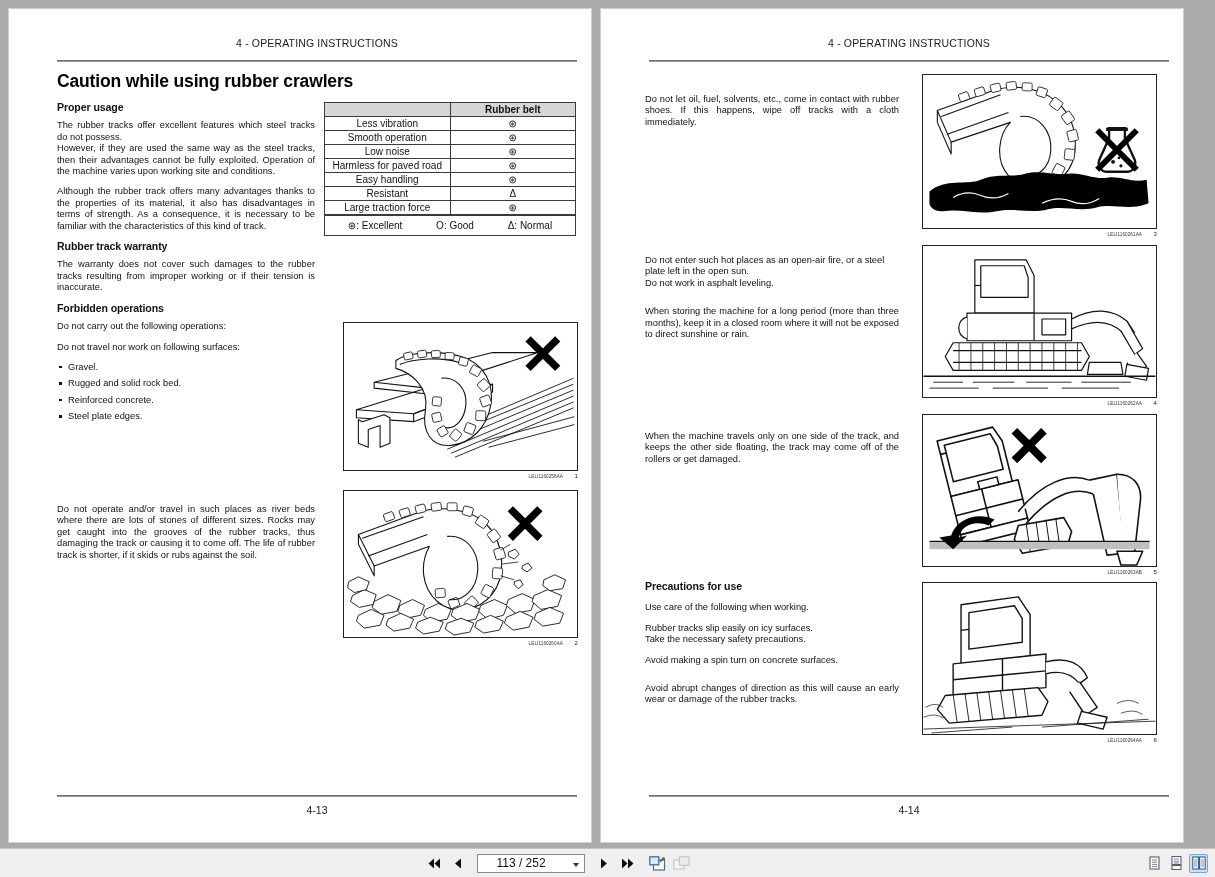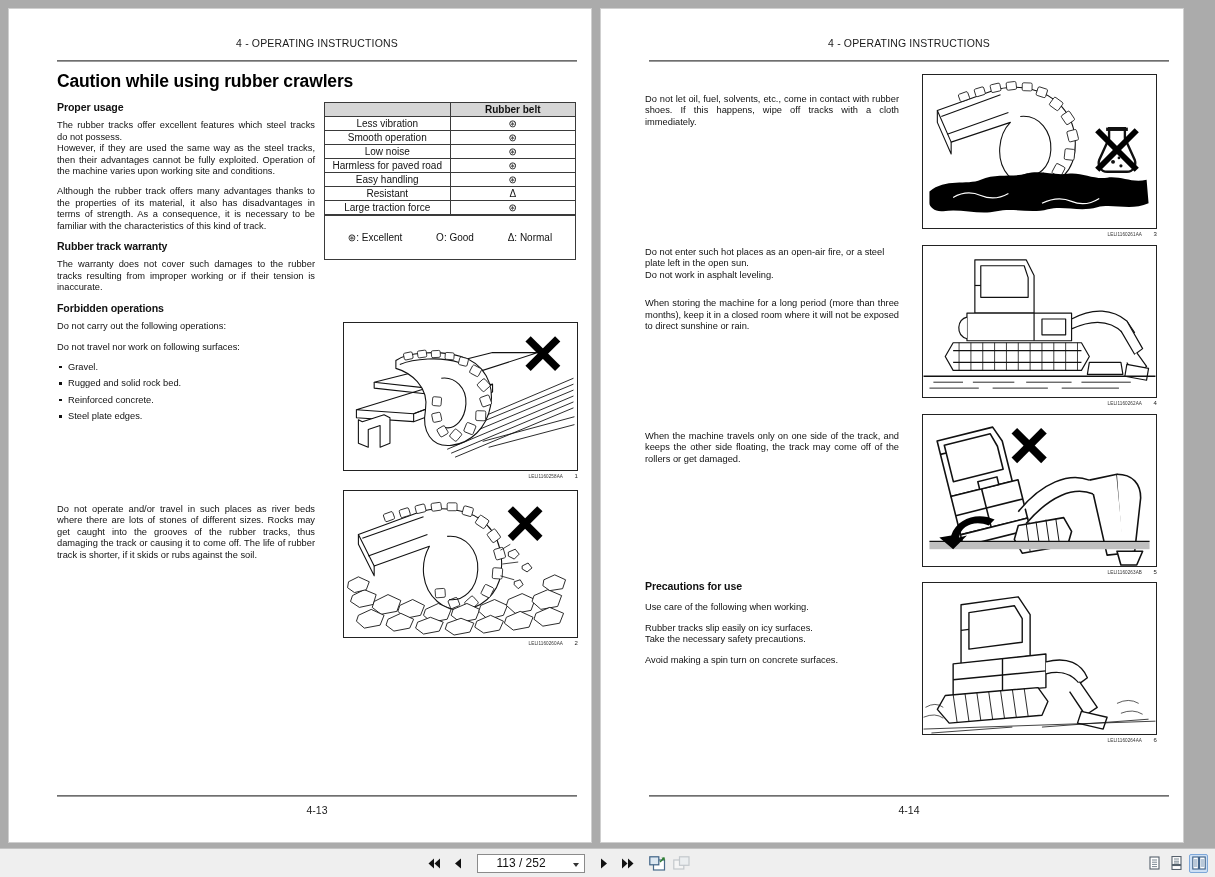--- a/index.html
+++ b/index.html
@@ -140,21 +140,21 @@
   table.spec td.label { background: #fff; }
   table.spec td.mark  { width: 78px; }
   table.spec tr.legend td {
     border-top: 2px solid #3a3a3a;
     height: 14px;
   }
   .legend-row {
     display: flex;
     justify-content: space-around;
     align-items: flex-start;
-    padding: 16px 6px;
+    padding: 4px 6px;
   }
   .legend-row span { white-space: nowrap; }
 
   
   figure.fig {
     position: absolute;
     margin: 0;
   }
   .fig-box {
     width: 100%;
@@ -483,36 +483,37 @@
   <div class="page" id="page-right">
     <div class="page-inner">
 
       <div class="running-head">4 - OPERATING INSTRUCTIONS</div>
       <div class="head-rule"></div>
 
       <div class="col" style="left:44px; top:68px; width:254px;">
         <p class="t tight">Do not let oil, fuel, solvents, etc., come in contact with rubber shoes. If this happens, wipe off tracks with a cloth immediately.</p>
       </div>
 
-      <div class="col" style="left:44px; top:238px; width:254px;">
+      <div class="col" style="left:44px; top:246px; width:254px;">
         <p class="t" style="white-space:pre-line; text-align:left">Do not enter such hot places as an open-air fire, or a steel plate left in the open sun.
 Do not work in asphalt leveling.</p>
         <p class="t tight">When storing the machine for a long period (more than three months), keep it in a closed room where it will not be exposed to direct sunshine or rain.</p>
       </div>
 
       <div class="col" style="left:44px; top:405px; width:254px;">
         <p class="t tight">When the machine travels only on one side of the track, and keeps the other side floating, the track may come off of the rollers or get damaged.</p>
       </div>
 
       <div class="col" style="left:44px; top:572px; width:254px;">
         <div class="h2" style="margin-bottom:10px">Precautions for use</div>
         <p class="t" style="text-align:left">Use care of the following when working.</p>
         <p class="t" style="white-space:pre-line; text-align:left">Rubber tracks slip easily on icy surfaces.
 Take the necessary safety precautions.</p>
         <p class="t" style="text-align:left">Avoid making a spin turn on concrete surfaces.</p>
+        <p class="t tight">Avoid abrupt changes of direction as this will cause an early wear or damage of the rubber tracks.</p>
       </div>
 
       <figure class="fig" style="left:321px; top:65px; width:235px;">
         <div class="fig-box" style="height:155px;">
           <svg viewBox="0 0 235 155" xmlns="http://www.w3.org/2000/svg">
             <g fill="none" stroke="#111" stroke-width="1.1" stroke-linejoin="round">
 
               <path d="M14 36 L70 16 C94 8 124 14 140 32 C158 52 158 86 142 102
                        C126 118 100 118 86 102 C72 86 76 60 88 48 L28 68 Z" fill="#fff"></path>
               <path d="M14 36 L14 48 L28 80 L28 68"></path>

